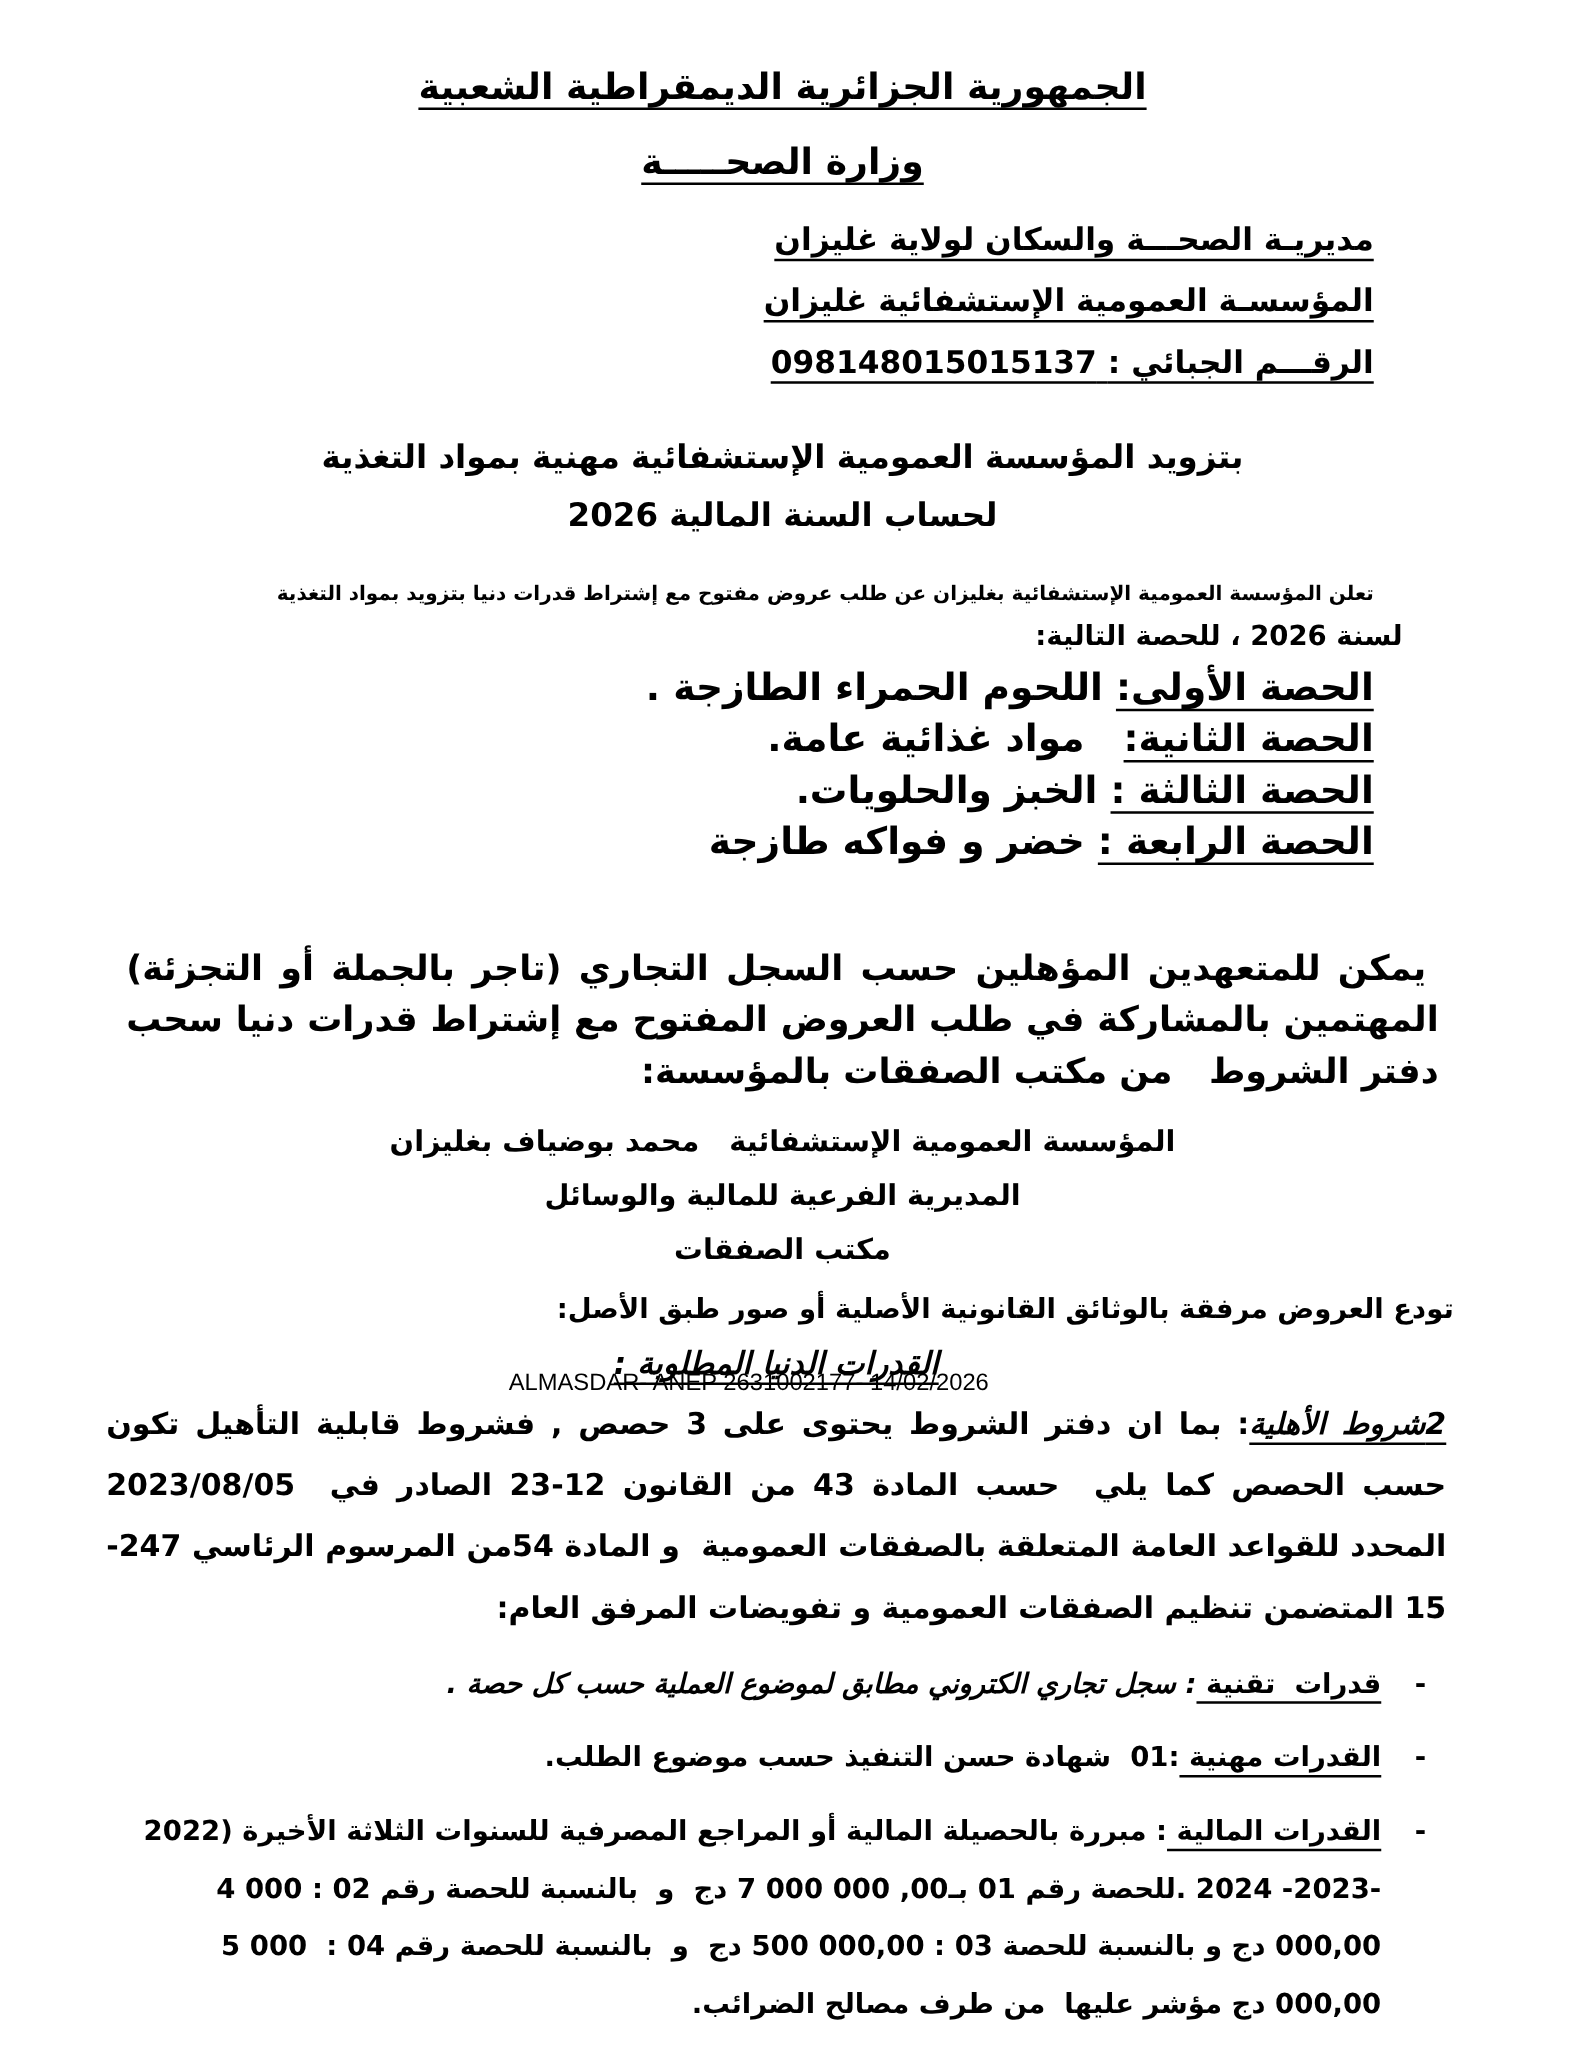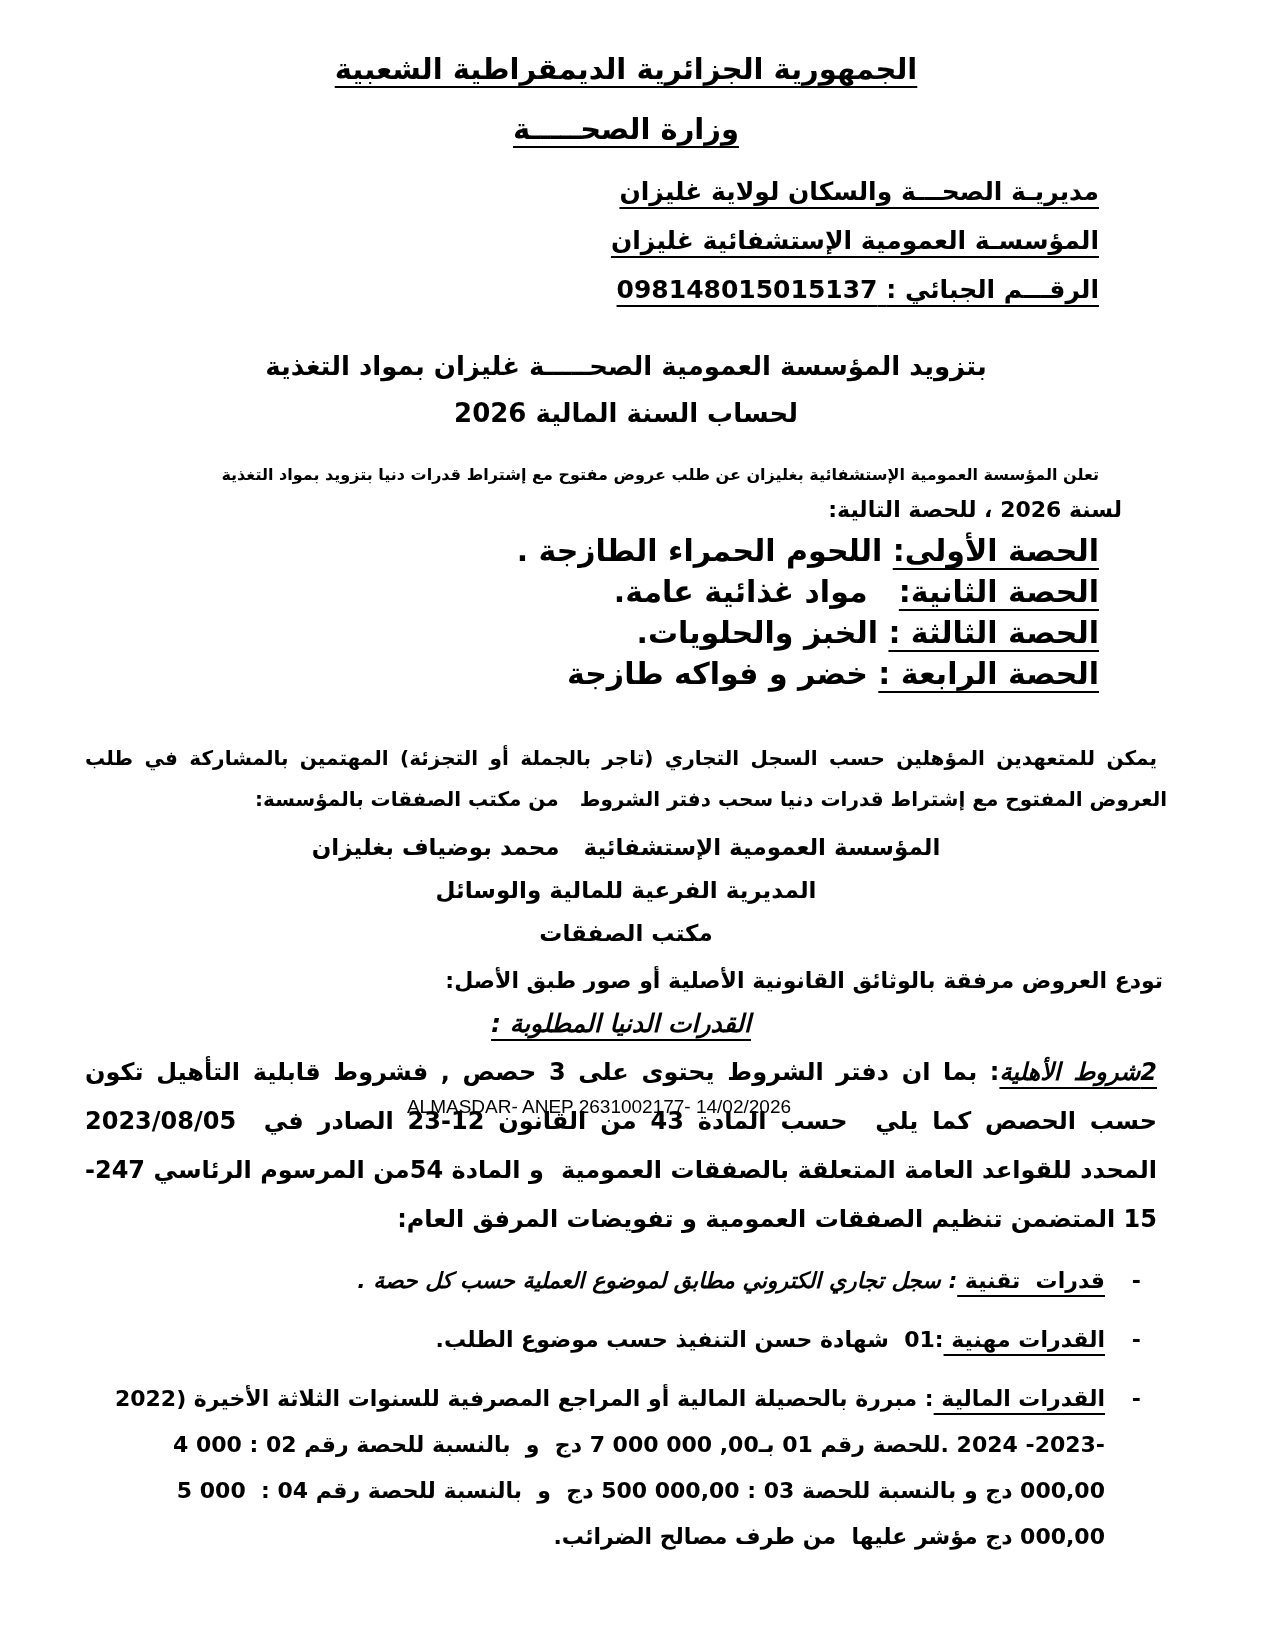--- a/index.html
+++ b/index.html
@@ -30,21 +30,21 @@
   }
   .intro{
     font-size:16px;font-weight:bold;line-height:40px;margin:0;
     text-align:justify;text-indent:68px;
   }
   .intro-line2{font-size:22px;font-weight:bold;margin:2px 45px 8px 0;text-align:right;}
   .lots{margin:6px 68px 0 0;}
   .lot{font-size:30px;font-weight:bold;line-height:41px;text-align:right;}
   .gap-lg{height:44px;}
   .para{
-    font-size:20px;font-weight:bold;line-height:41px;margin:0;
+    font-size:28px;font-weight:bold;line-height:41px;margin:16px;
     text-align:justify;text-indent:10px;
   }
   .address{
     text-align:center;font-weight:bold;font-size:23px;line-height:43px;
     margin-top:6px;
   }
   .submission{
     font-size:22px;font-weight:bold;text-align:right;margin:6px 4px 8px 0;line-height:40px;
   }
   .cap-heading{
@@ -82,21 +82,21 @@
   <div class="h1 u c">الجمهورية الجزائرية الديمقراطية الشعبية</div>
   <div class="h1 u c ministry">وزارة الصحـــــة</div>
 
   <div class="issuer">
     <div class="u">مديريـة الصحـــة والسكان لولاية غليزان</div>
     <div class="u">المؤسسـة العمومية الإستشفائية غليزان</div>
     <div class="u"><span>الرقـــم الجبائي :</span> <span>098148015015137</span></div>
   </div>
 
   <div class="title-block">
-    <div>بتزويد المؤسسة العمومية الصحـــــة غليزان بمواد التغذية</div>
+    <div>بتزويد المؤسسة العمومية الإستشفائية مهنية بمواد التغذية</div>
     <div>لحساب السنة المالية 2026</div>
   </div>
 
   <p class="intro"><span>تعلن المؤسسة العمومية الإستشفائية بغليزان عن طلب عروض مفتوح مع إشتراط قدرات دنيا </span><span class="b">بتزويد</span><span> بمواد التغذية</span></p>
   <div class="intro-line2">لسنة 2026 ، للحصة التالية:</div>
 
   <div class="lots">
     <div class="lot"><span class="u">الحصة الأولى:</span><span> اللحوم الحمراء الطازجة .</span></div>
     <div class="lot"><span class="u">الحصة الثانية:</span><span> &nbsp;&nbsp;مواد غذائية عامة.</span></div>
     <div class="lot"><span class="u">الحصة الثالثة :</span><span> الخبز والحلويات.</span></div>

